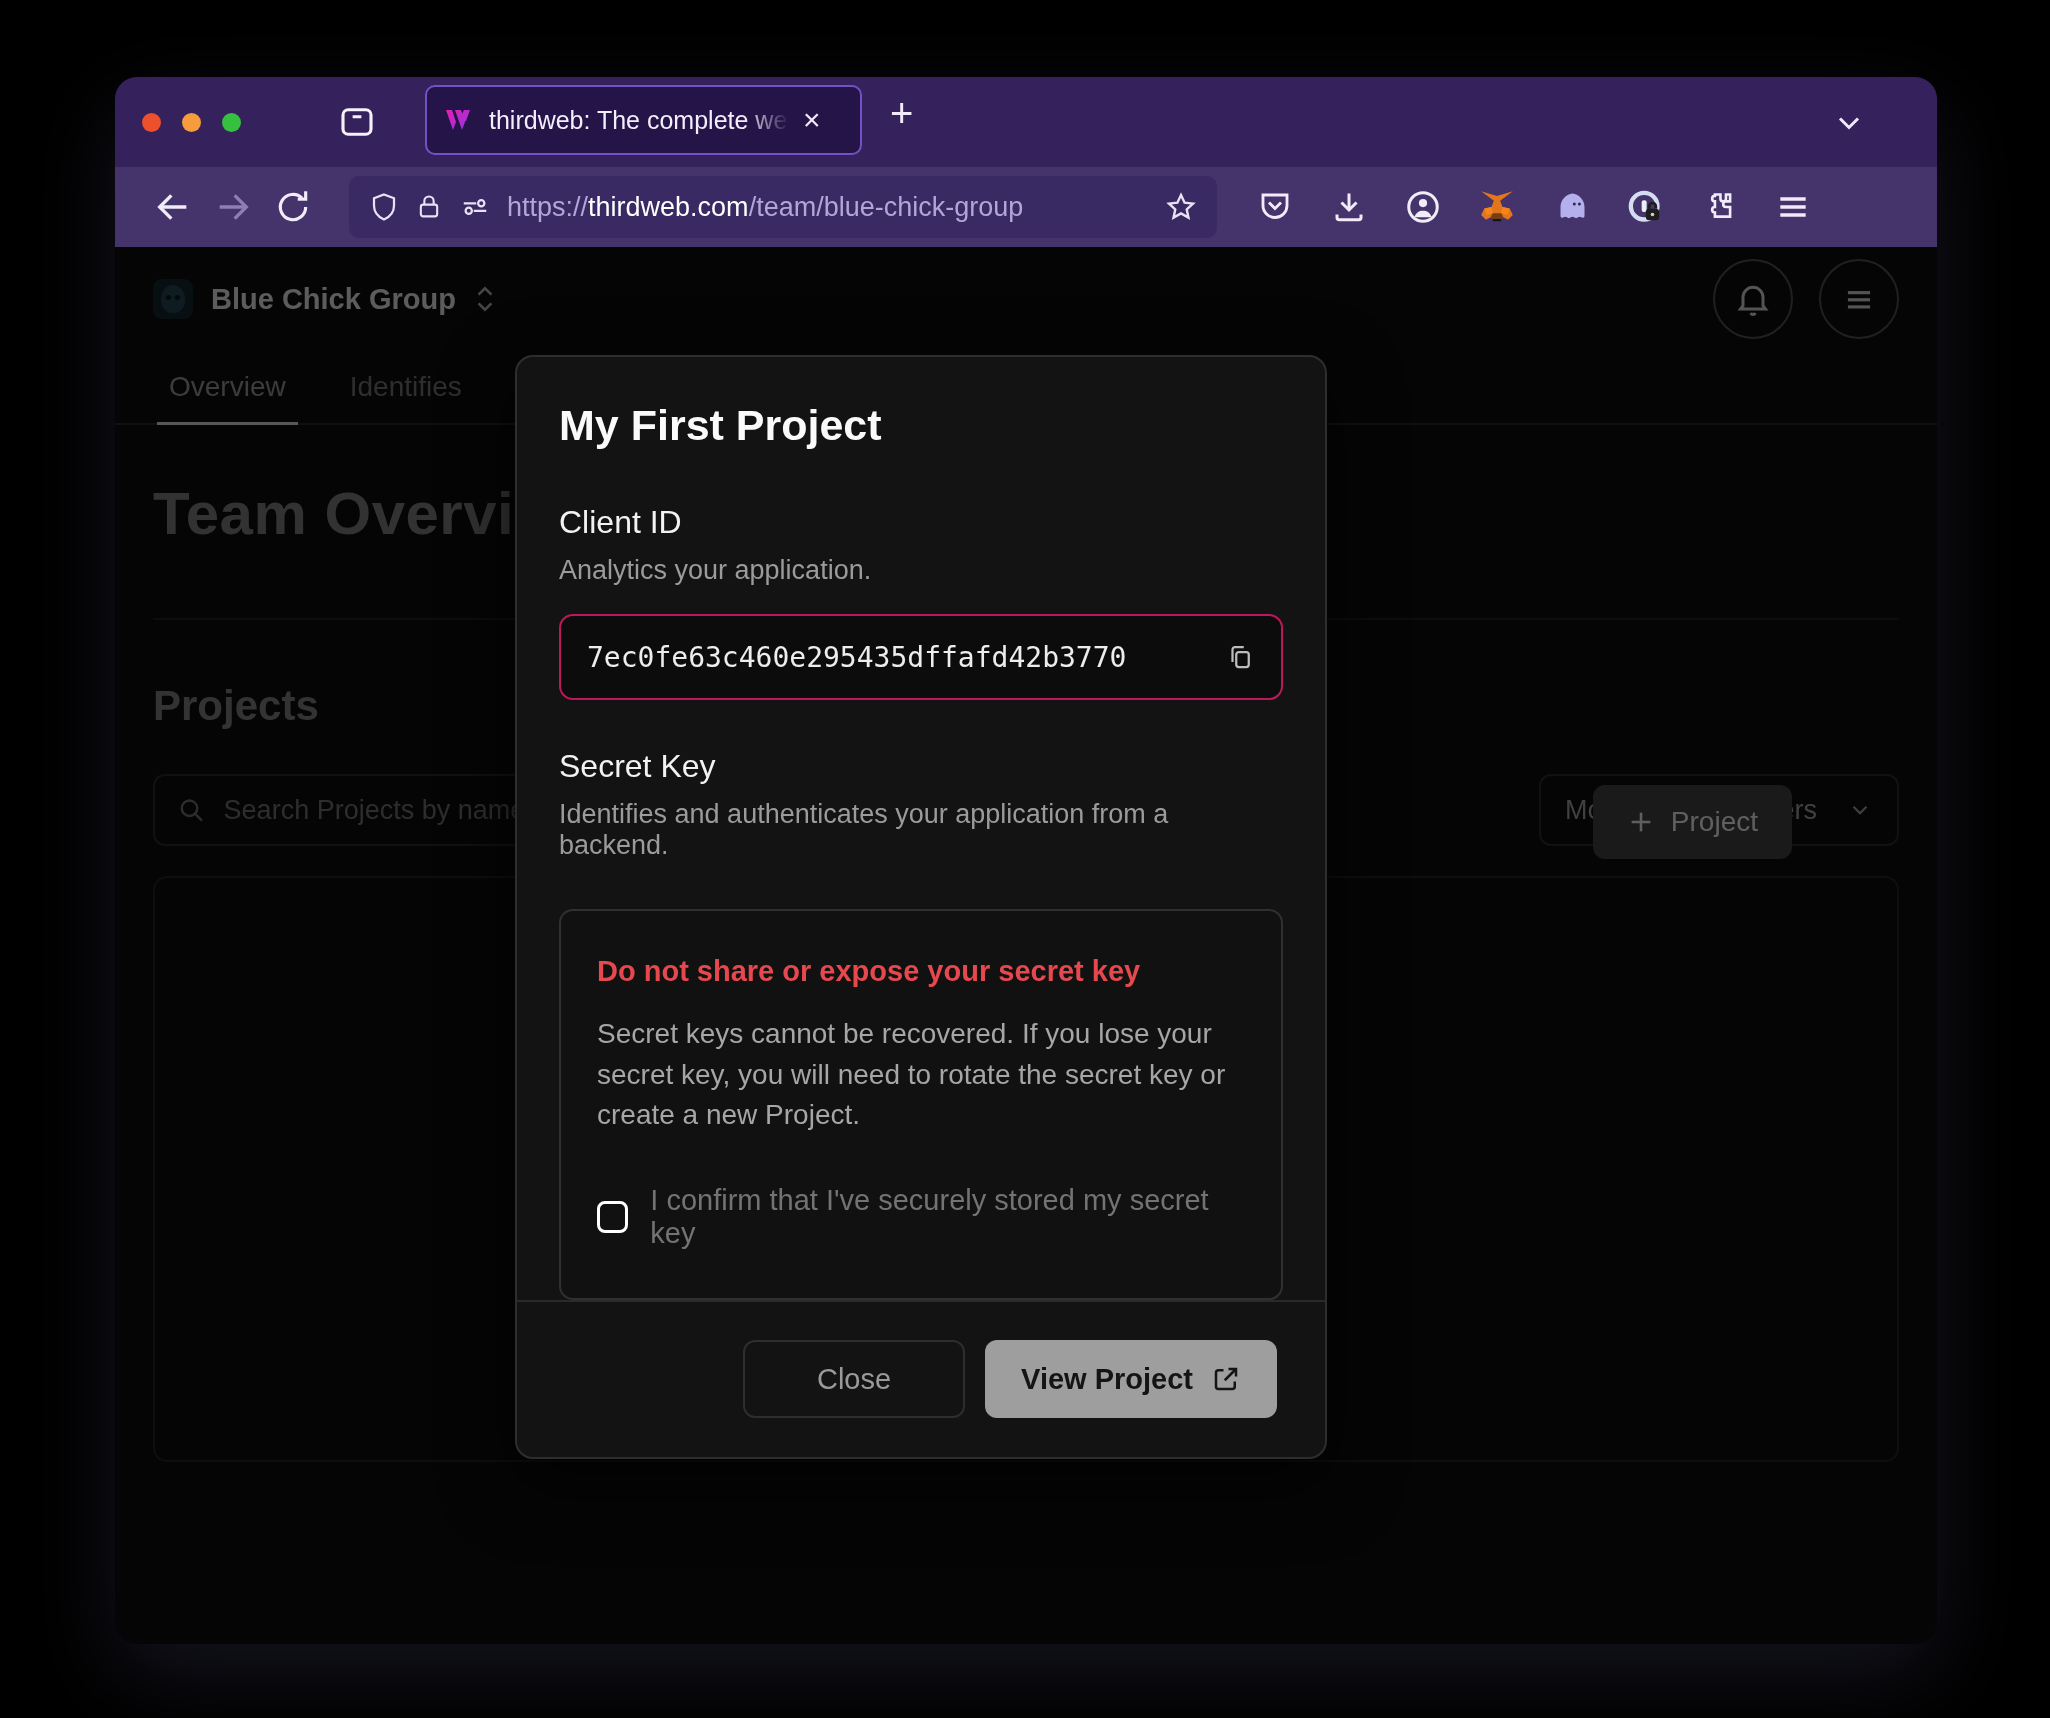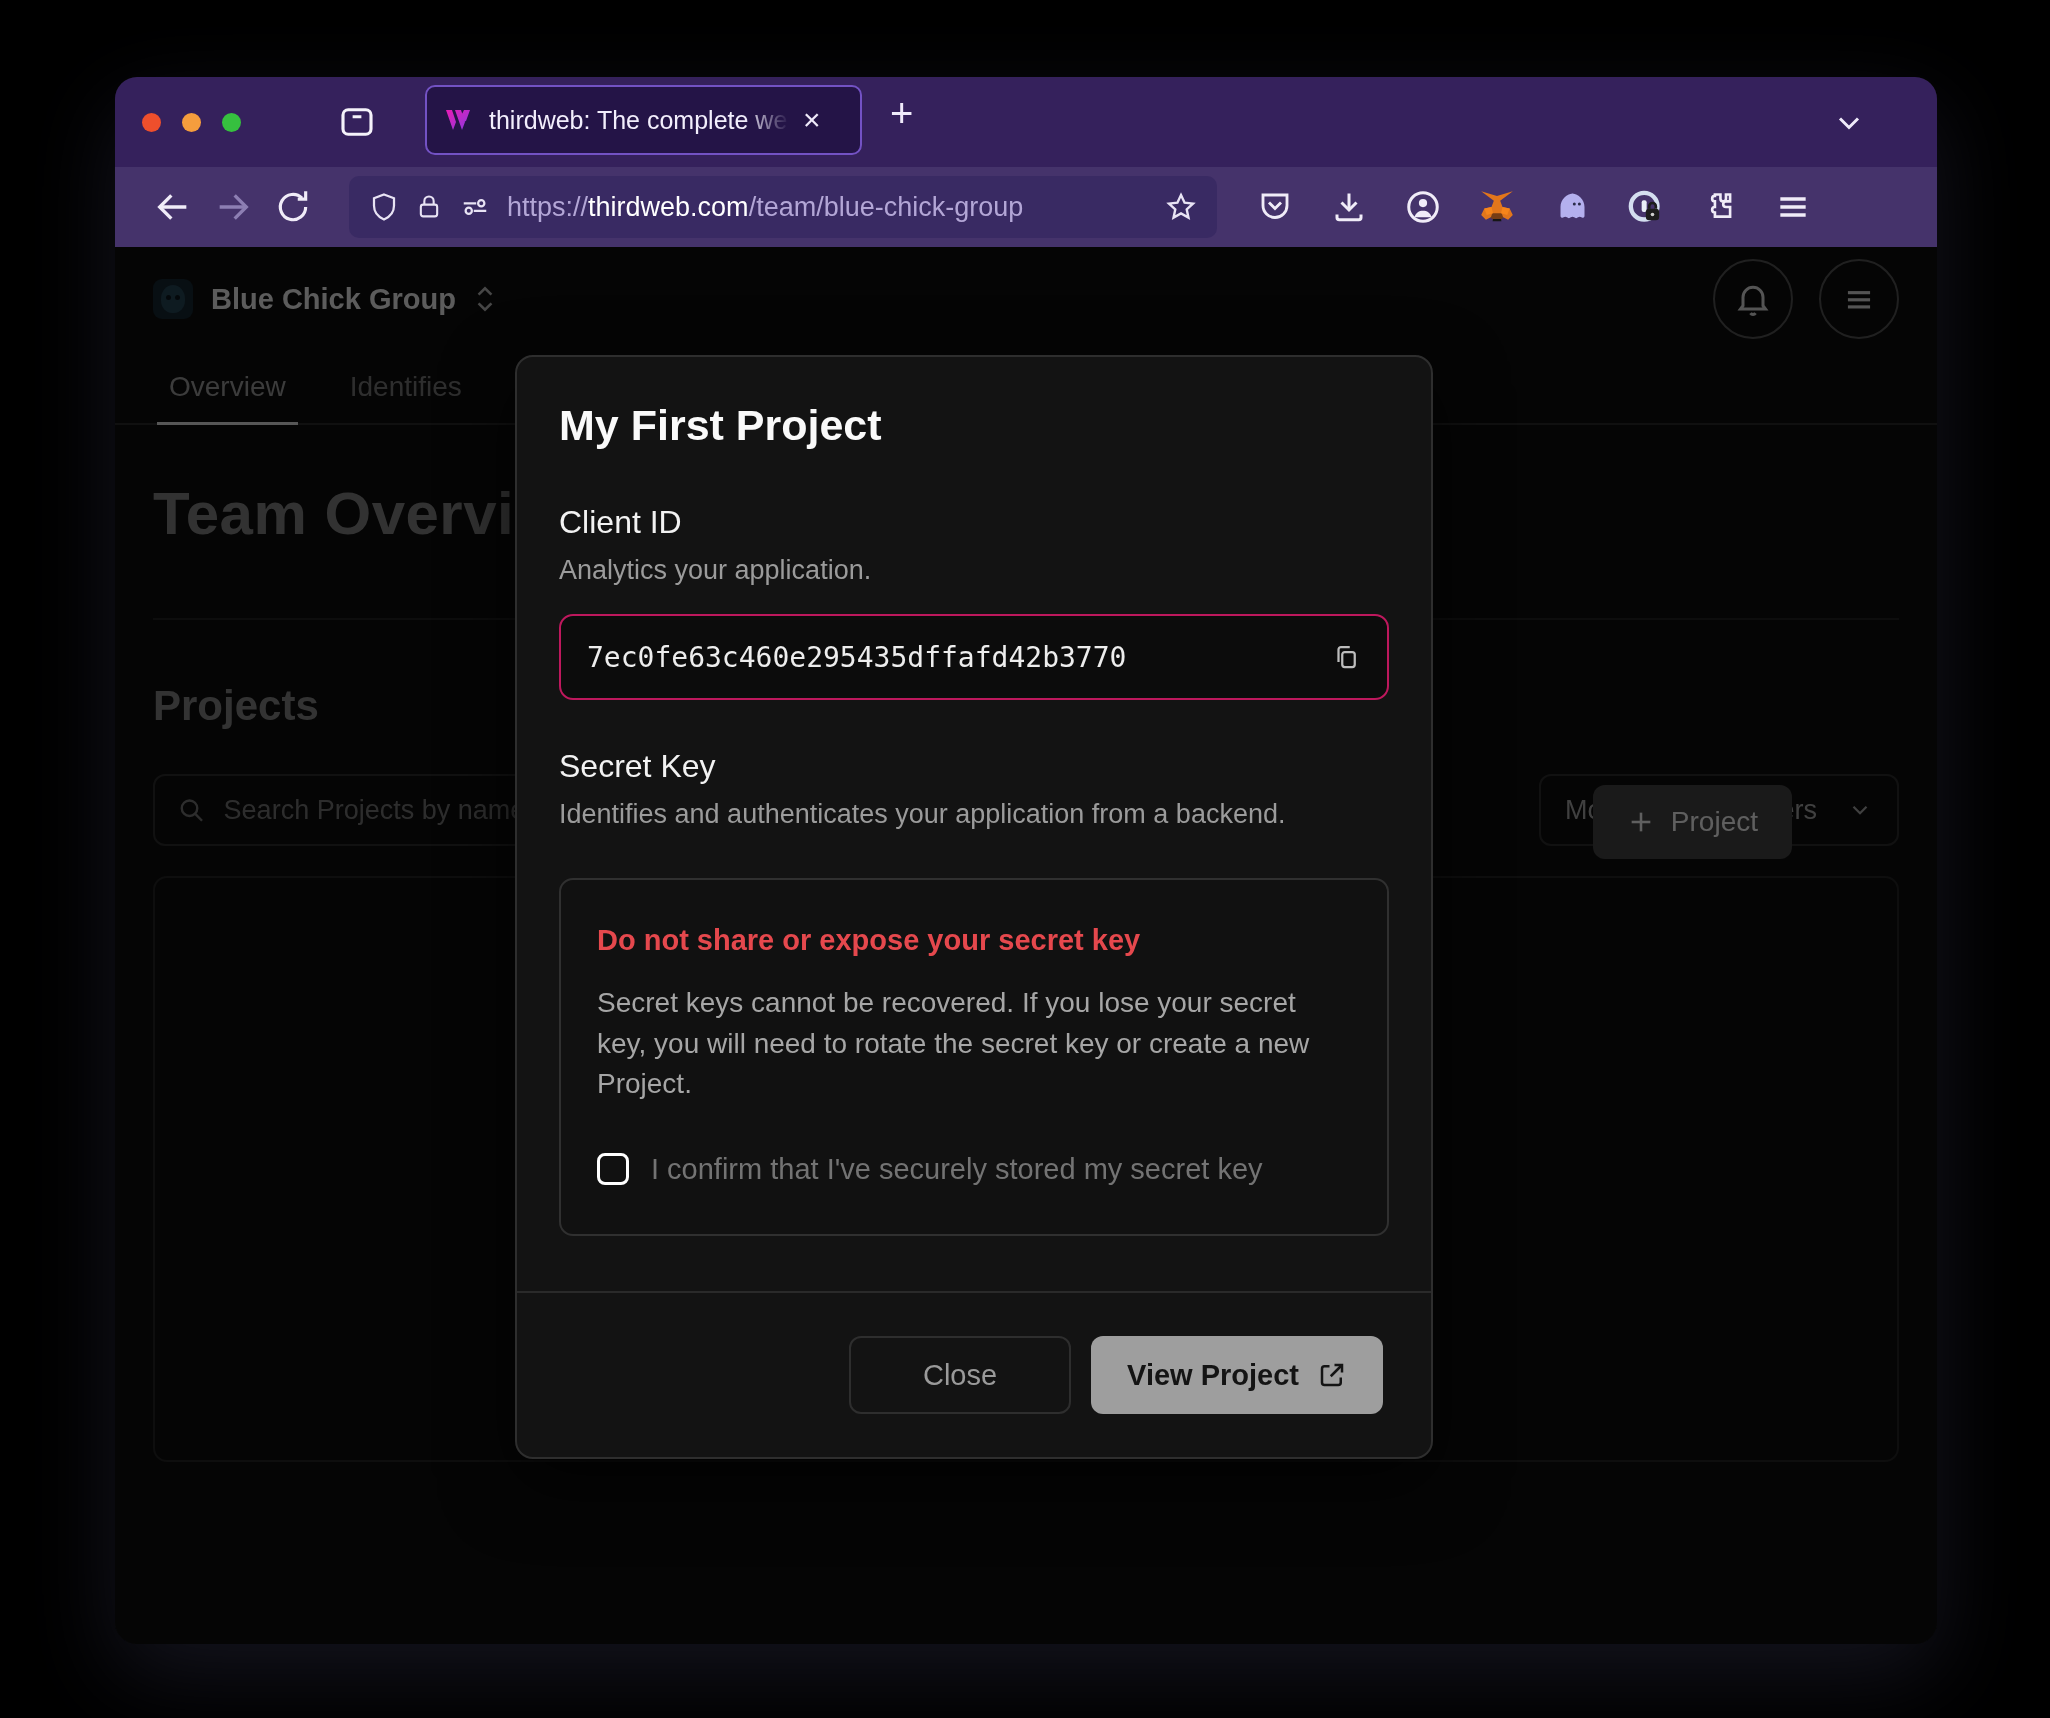--- a/index.html
+++ b/index.html
@@ -70,21 +70,21 @@
               border-radius:12px; display:flex; align-items:center; gap:16px; font-size:28px; color:#e2e2e2; }
 
   .projects-panel { margin:30px 38px 0; height:586px; border:2px solid #222; border-radius:14px; position:relative; }
   .create-btn { position:absolute; left:50%; transform:translateX(-50%); top:468px; height:92px; padding:0 44px;
                 border:2px solid #333; border-radius:12px; display:flex; align-items:center; gap:18px;
                 font-size:28px; color:#bdbdbd; background:#101010; }
 
   .dim-overlay { position:absolute; inset:0; background:rgba(0,0,0,.58); }
 
   
-  .modal { position:absolute; left:400px; top:108px; width:918px; height:1104px; background:#131313;
+  .modal { position:absolute; left:400px; top:108px; width:812px; height:1104px; background:#131313;
            border:2px solid #2e2e2e; border-radius:18px; box-shadow:0 24px 70px rgba(0,0,0,.7);
            display:flex; flex-direction:column; }
   .modal-body { padding:44px 42px 0; flex:1; }
   .modal-title { font-size:43px; font-weight:bold; color:#fafafa; }
   .field-label { margin-top:52px; font-size:32px; color:#f2f2f2; }
   .field-desc { margin-top:14px; font-size:27px; color:#9b9b9b; }
   .key-field { margin-top:28px; height:86px; background:#0c0c0c; border:2px solid #be185d; border-radius:14px;
                display:flex; align-items:center; padding:0 26px; gap:18px; }
   .key-value { flex:1; font-family:"DejaVu Sans Mono",monospace; font-size:28px; color:#ededed;
                white-space:nowrap; overflow:hidden; }

